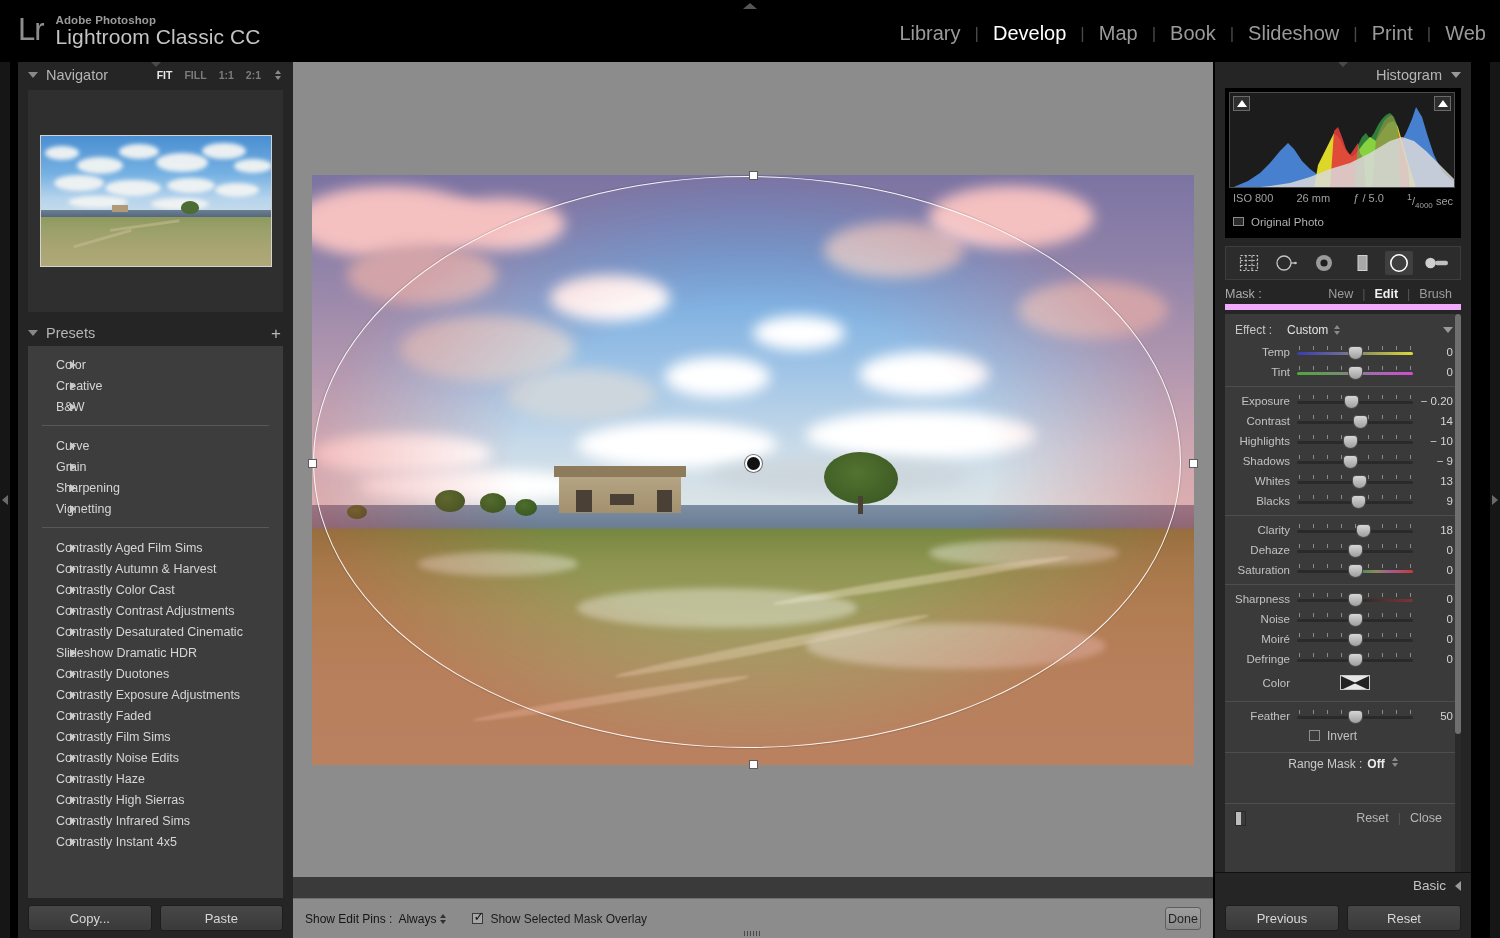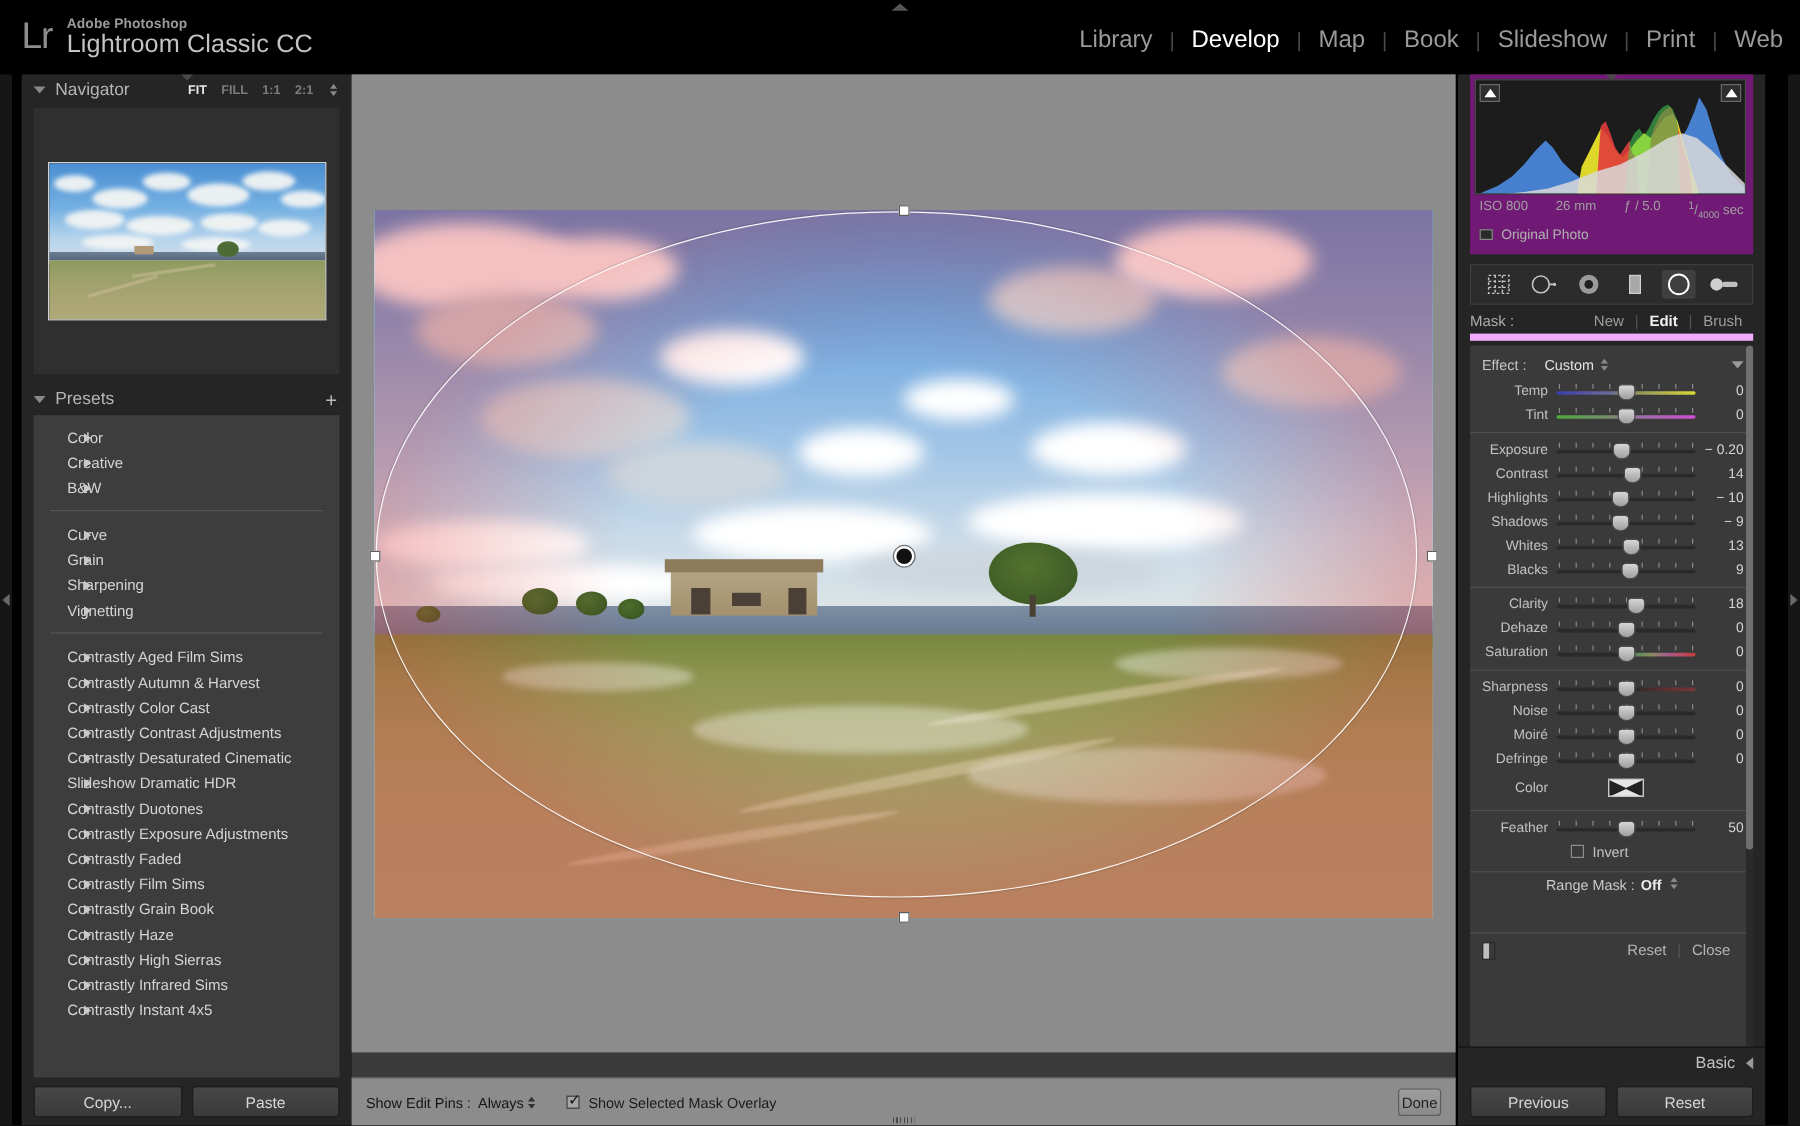--- a/index.html
+++ b/index.html
@@ -254,21 +254,21 @@
     background: #252525; display: flex; flex-direction: column;
   }
   .rhead {
     height: 26px; display: flex; align-items: center; justify-content: flex-end;
     padding: 0 10px; font-size: 14.5px; color: #b5b5b5; font-weight: 300;
   }
   .tri-dn {
     width: 0; height: 0; border-left: 5px solid transparent; border-right: 5px solid transparent;
     border-top: 6px solid #9a9a9a; margin-left: 9px;
   }
-  #hist-box { margin: 0 10px; background: #701a75; padding: 4px; }
+  #hist-box { margin: 0 10px; background: #000000; padding: 4px; }
   #hist-canvas {
     position: relative; width: 226px; height: 96px; background: #1c1c1c;
     border: 1px solid #4a4a4a; overflow: hidden;
   }
   .clipbtn {
     position: absolute; top: 3px; width: 17px; height: 15px;
     background: #2e2e2e; border: 1px solid #6a6a6a;
     display: flex; align-items: center; justify-content: center;
   }
   .clipbtn .cap {
@@ -622,21 +622,21 @@
         </div>
         <div class="prow">
           <div class="prow-in">
             <span class="ar"></span>
             <span>Contrastly Film Sims</span>
           </div>
         </div>
         <div class="prow">
           <div class="prow-in">
             <span class="ar"></span>
-            <span>Contrastly Grain Book</span>
+            <span>Contrastly Noise Edits</span>
           </div>
         </div>
         <div class="prow">
           <div class="prow-in">
             <span class="ar"></span>
             <span>Contrastly Haze</span>
           </div>
         </div>
         <div class="prow">
           <div class="prow-in">
@@ -734,20 +734,24 @@
         <span class="chk on"></span>
         <span>Show Selected Mask Overlay</span>
       </span>
       <span id="done-btn">Done</span>
       <div id="bottom-nub"></div>
     </div>
   </div>
 
   <div id="right-panel">
 
+    <div class="rhead">
+      <span>Histogram</span>
+      <span class="tri-dn"></span>
+    </div>
 
     <div id="hist-box">
       <div id="hist-canvas">
         <svg width="226" height="96" viewBox="0 0 226 96" preserveAspectRatio="none">
           <path d="M0,96 L6,93 L18,88 L30,80 L40,70 L50,58 L58,50 L64,56 L72,68 L80,76 L88,82 L96,84
                    L108,84 L120,82 L132,80 L144,78 L152,74 L160,66 L168,54 L176,40 L182,26 L186,14
                    L192,24 L198,44 L204,62 L212,78 L220,86 L226,90 L226,96 Z" fill="#4a86d8" opacity="0.95"></path>
           <path d="M84,96 L88,72 L94,60 L100,48 L104,40 L110,46 L116,58 L122,64 L128,58 L134,50
                    L140,44 L146,48 L152,38 L158,30 L164,28 L168,34 L172,48 L176,62 L180,76 L184,88
                    L186,96 Z" fill="#e8e22a" opacity="0.95"></path>

